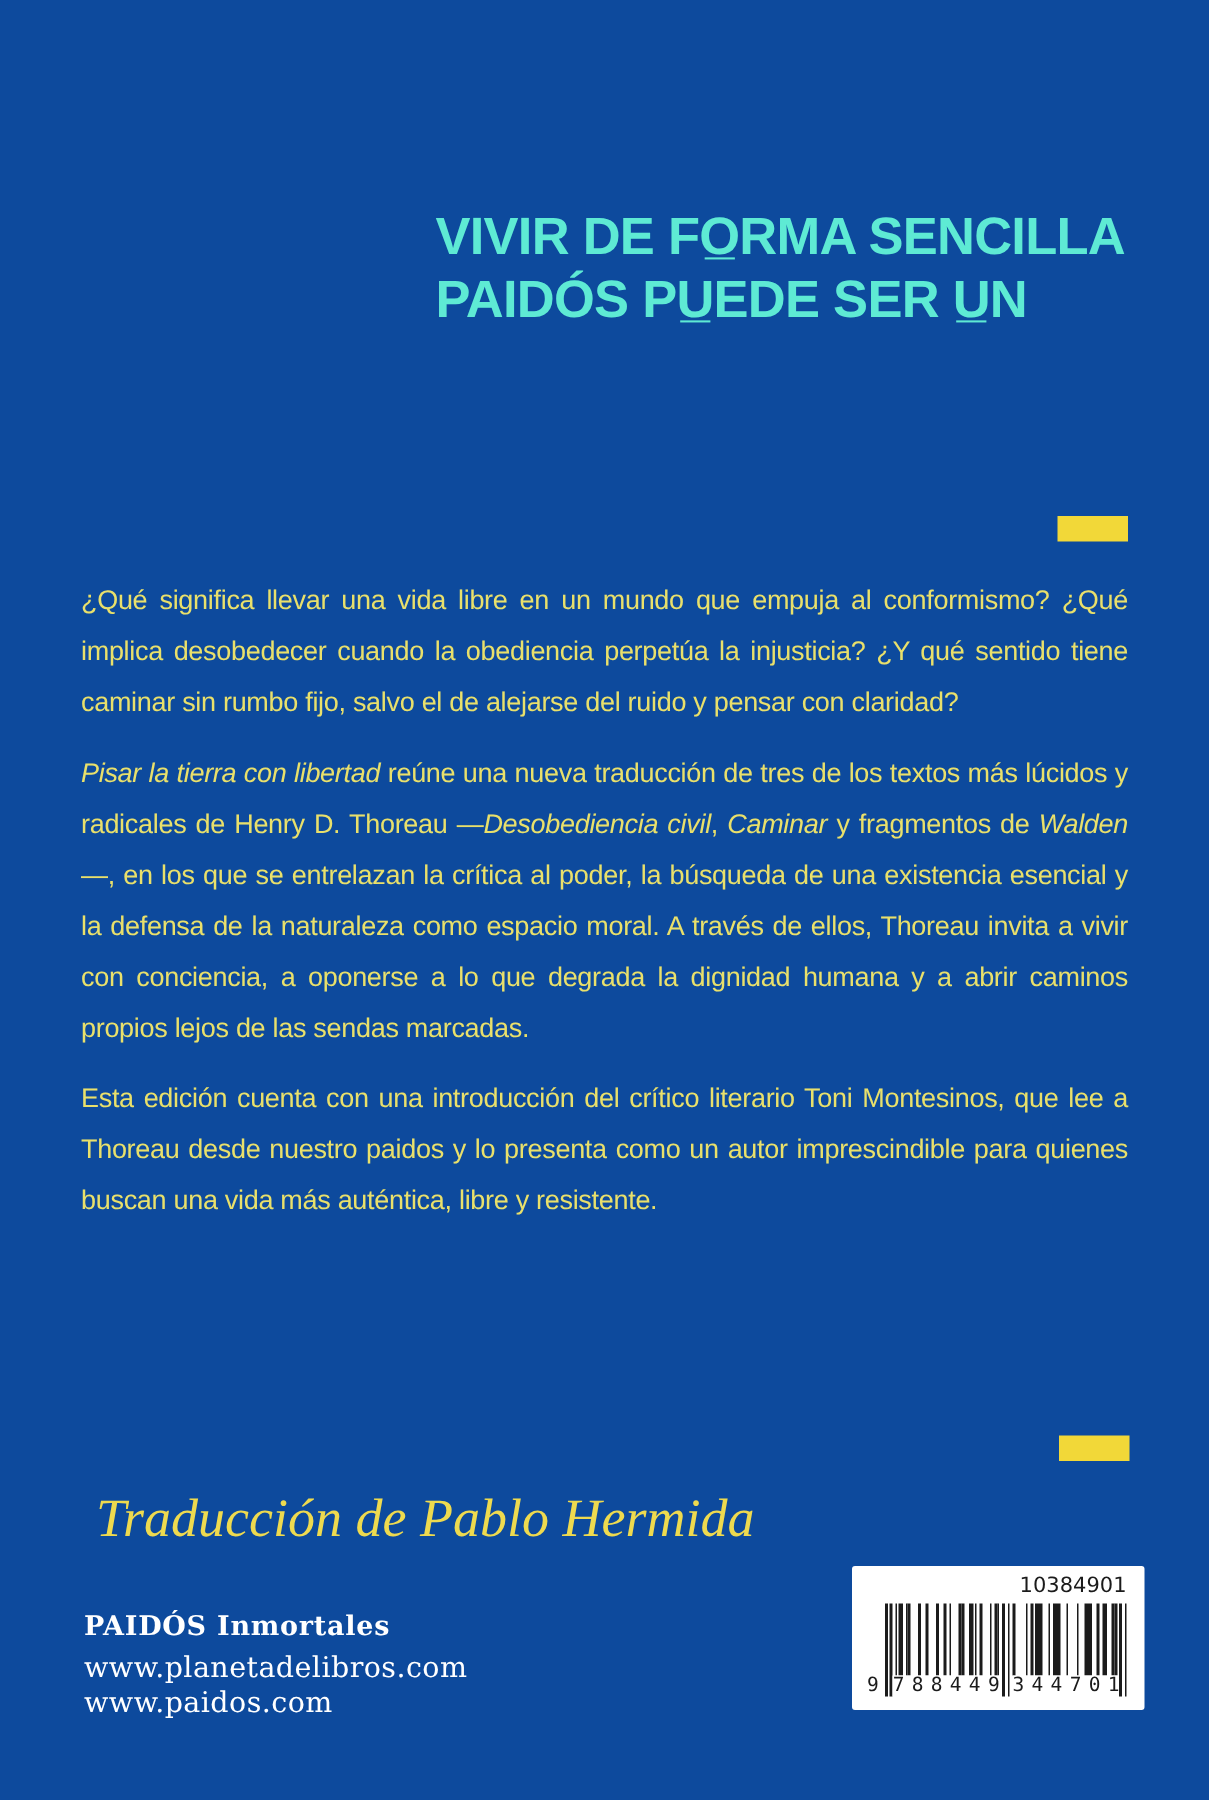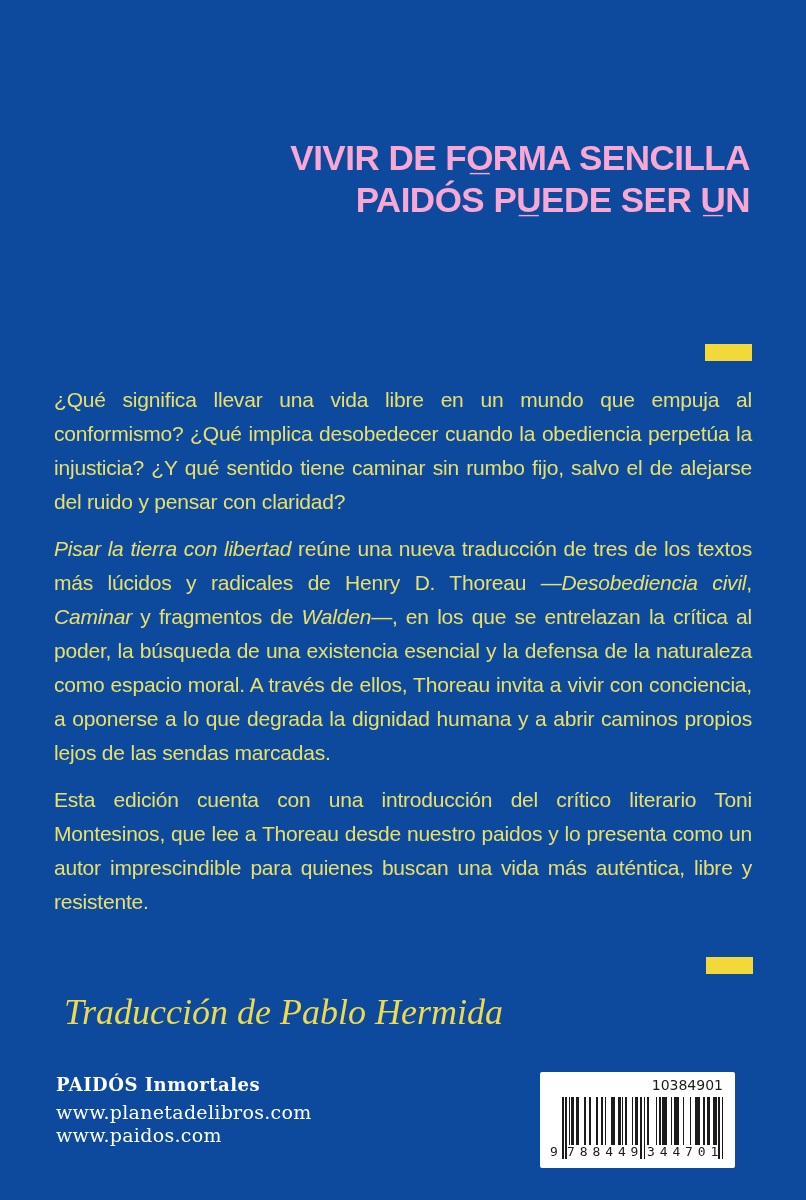--- a/index.html
+++ b/index.html
@@ -6,37 +6,37 @@
   .cover{
     position:relative;
     width:806px;height:1200px;
     background:#0d4a9d;
     overflow:hidden;
     font-family:"Liberation Sans",sans-serif;
   }
   
   .tagline{
     position:absolute;top:137px;right:56px;
-    text-align:right;
-    color:#f9a8d4;
+    text-align:left;
+    color:#5eead4;
     font-family:"Liberation Sans",sans-serif;
     font-weight:bold;
     font-size:35px;line-height:42px;
     letter-spacing:-0.5px;
     white-space:nowrap;
   }
   
   .accent-bar{position:absolute;background:#f2d838;width:47px;height:17px;}
   .accent-bar.top{left:705px;top:344px;}
   .accent-bar.bottom{left:706px;top:957px;}
   
   .synopsis{
     position:absolute;left:54px;top:383px;width:698px;
     color:#e9e06b;
-    font-size:21px;line-height:34px;letter-spacing:-0.2px;
+    font-size:18px;line-height:34px;letter-spacing:-0.2px;
     text-align:justify;
   }
   .synopsis p{margin:0 0 13px 0;}
   .synopsis i{}
   
   .translation{
     position:absolute;left:64px;top:997px;
     color:#eeda4f;
     font-family:"Liberation Serif",serif;
     font-style:italic;
@@ -50,26 +50,25 @@
     font-size:18px;line-height:32px;
     letter-spacing:0.5px;
   }
   .website{
     font-family:"DejaVu Serif",serif;
     font-size:19px;line-height:23px;
     letter-spacing:0.3px;
   }
   
   .barcode-panel{
-    position:absolute;left:540px;top:1044px;
+    position:absolute;left:568px;top:1044px;
     width:195px;height:96px;
     background:#ffffff;border-radius:2px;
     box-sizing:border-box;
     padding:5px 8px 5px 8px;
-    margin-top:28px;
   }
   .product-code{
     text-align:right;
     font-family:"DejaVu Sans",sans-serif;
     font-size:14px;line-height:17px;
     color:#1b1b1b;
     padding-right:4px;
   }
   .ean{
     position:relative;

